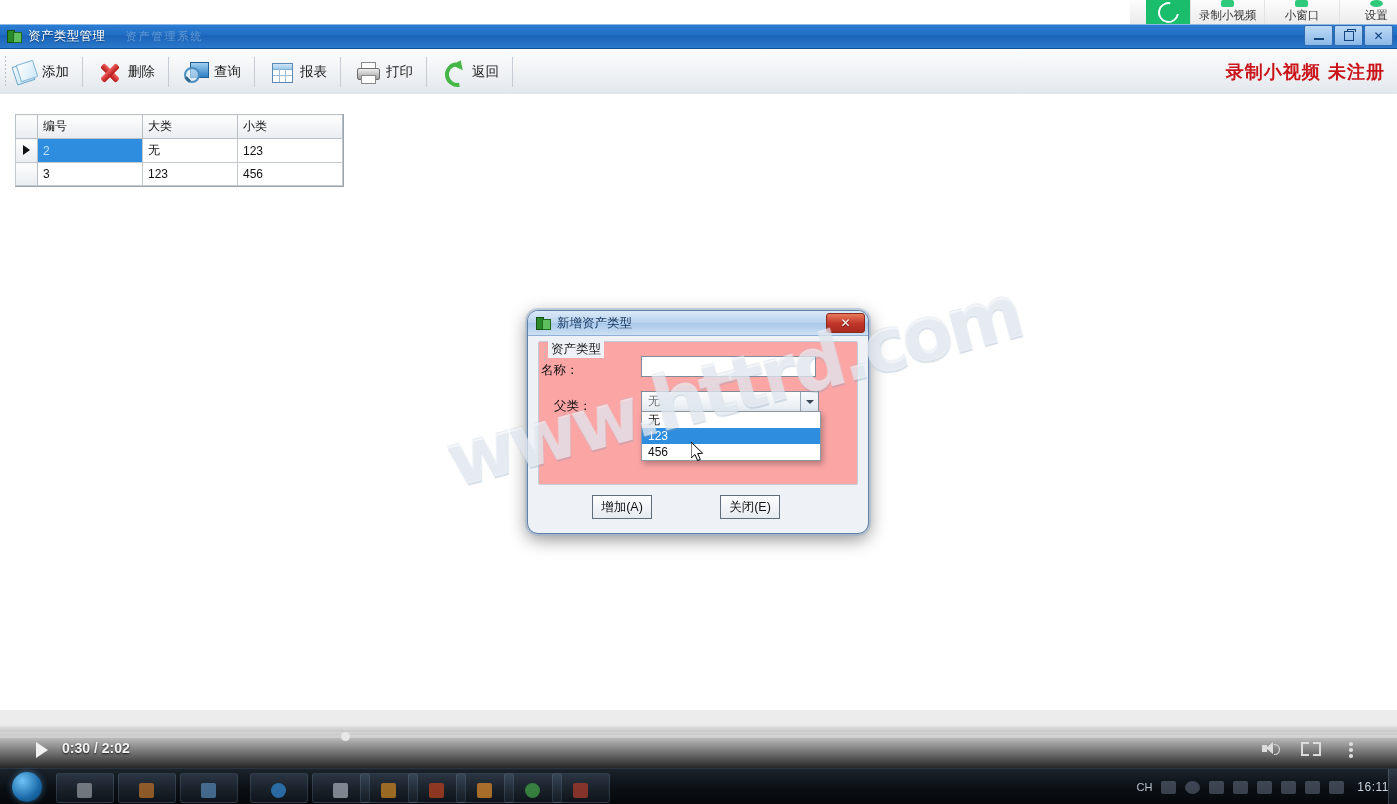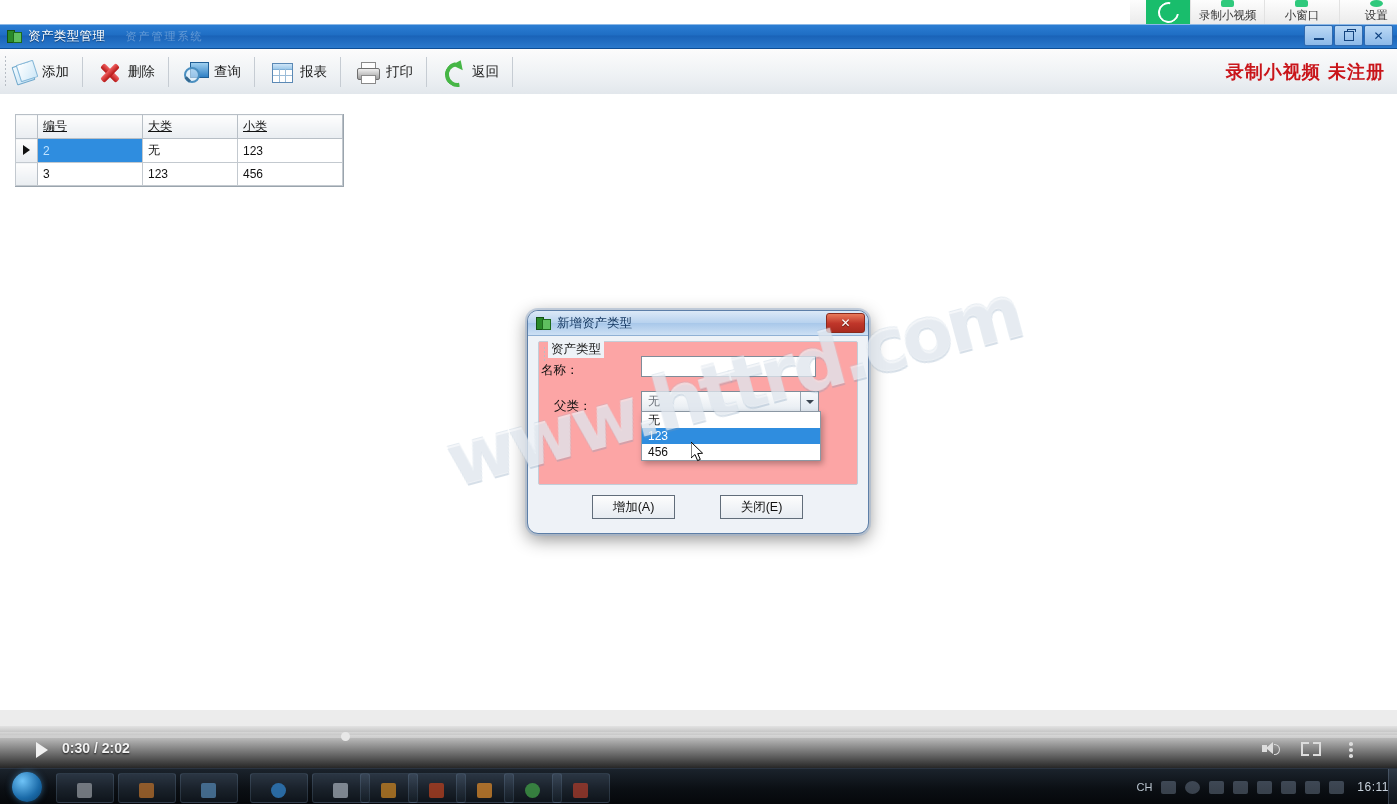--- a/index.html
+++ b/index.html
@@ -145,21 +145,20 @@
   
   #client{position:absolute;left:0;top:70px;right:0;bottom:22px;background:#ffffff;}
   #grid{position:absolute;left:15px;top:20px;border:1px solid #9aa4ad;
     border-top:none;border-left:none;background:#fff;}
   #grid table{border-collapse:collapse;font-size:12px;}
   #grid th{
     background:linear-gradient(#fefefe,#e9edf1);
     border:1px solid #b8bfc6;border-top:1px solid #b8bfc6;
     font-weight:normal;text-align:left;padding:3px 5px;height:15px;
     color:#111;
-    text-decoration:underline;
   }
   #grid td{
     border:1px solid #c3c9cf;padding:3px 5px;height:16px;color:#111;background:#fff;
   }
   #grid th.ind,#grid td.ind{width:21px;padding:0;text-align:center;
     background:linear-gradient(#fdfdfd,#e9edf1);border-right:1px solid #b8bfc6;}
   #grid tr.sel td.c0{background:#2f8ddf;color:#bfe3ff;}
   .arrow{display:inline-block;width:0;height:0;border-top:5px solid transparent;
     border-bottom:5px solid transparent;border-left:7px solid #111;}
   #statusbar{
@@ -230,21 +229,21 @@
   #droplist{
     position:absolute;left:113px;top:100px;width:178px;
     background:#fff;border:1px solid #8b97a3;box-shadow:2px 3px 6px rgba(0,0,0,.28);
     z-index:5;
   }
   #droplist .opt{
     height:16px;line-height:16px;font-size:12px;padding-left:6px;color:#111;
   }
   #droplist .opt.hl{background:#2f8ddf;color:#fff;}
   .dbtn{
-    position:absolute;bottom:14px;width:83px;height:24px;
+    position:absolute;bottom:14px;width:60px;height:24px;
     background:linear-gradient(#fdfdfd,#e6ebf1);border:1px solid #616d7a;
     font-size:12.5px;color:#111;display:flex;align-items:center;justify-content:center;
     box-sizing:border-box;
   }
   #btn-add{left:64px;}
   #btn-close{left:192px;}
   
   #wm{
     position:absolute;left:448px;top:328px;width:510px;height:150px;
     pointer-events:none;z-index:9;

